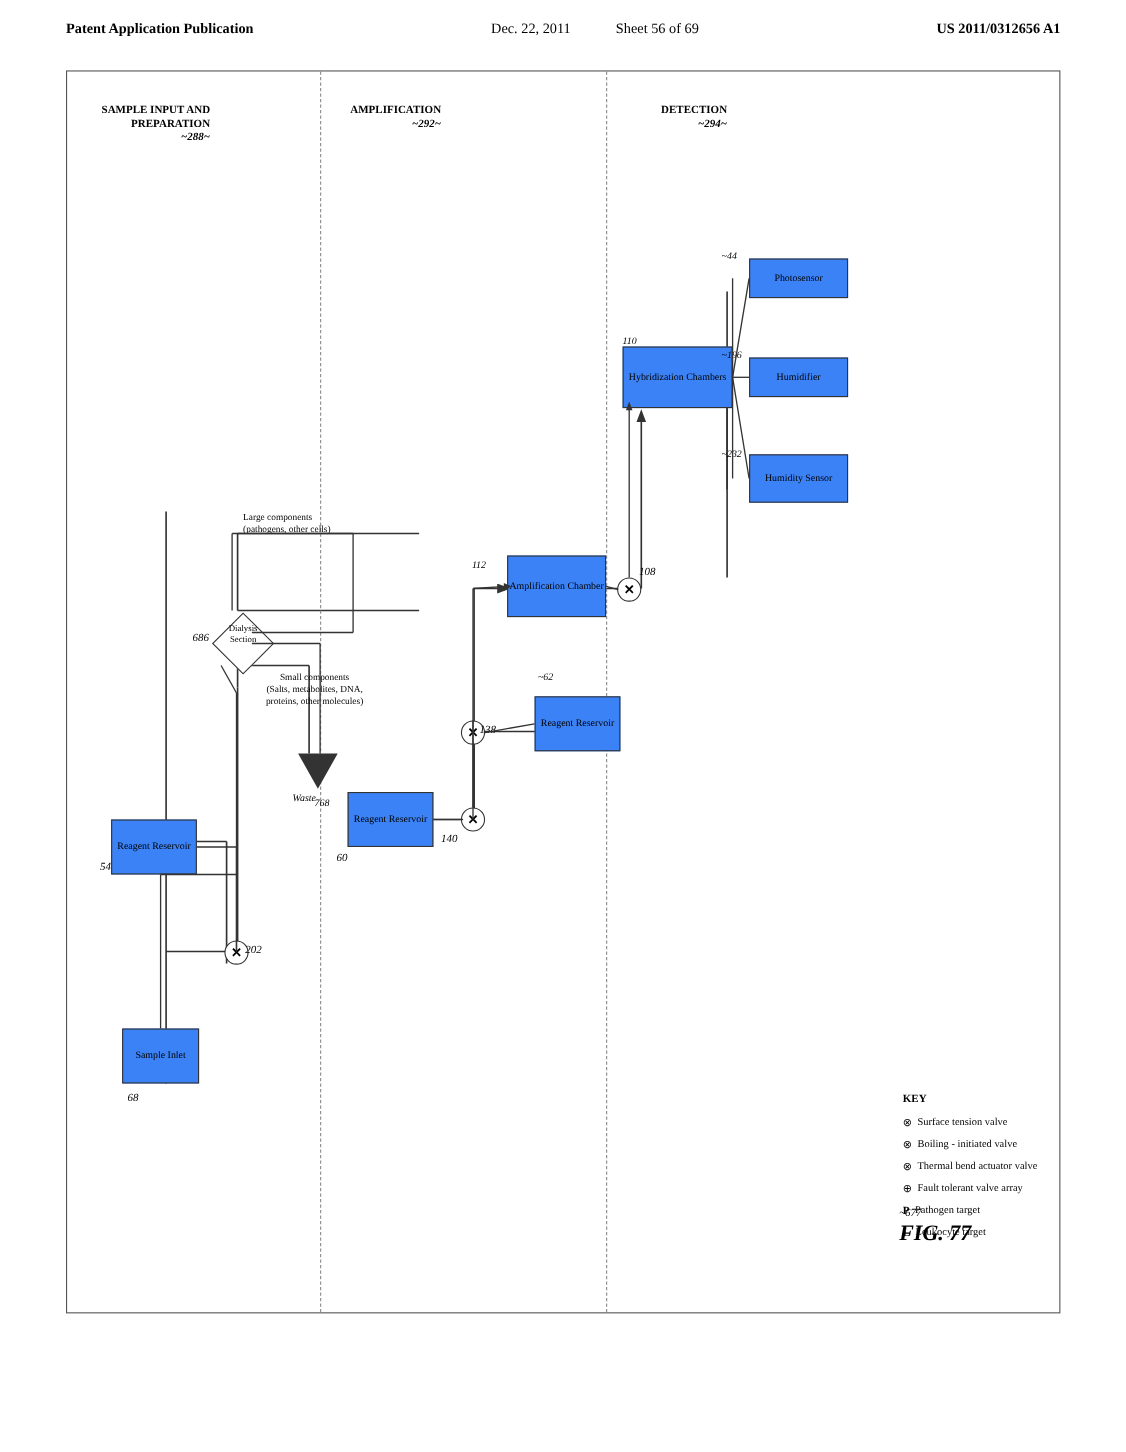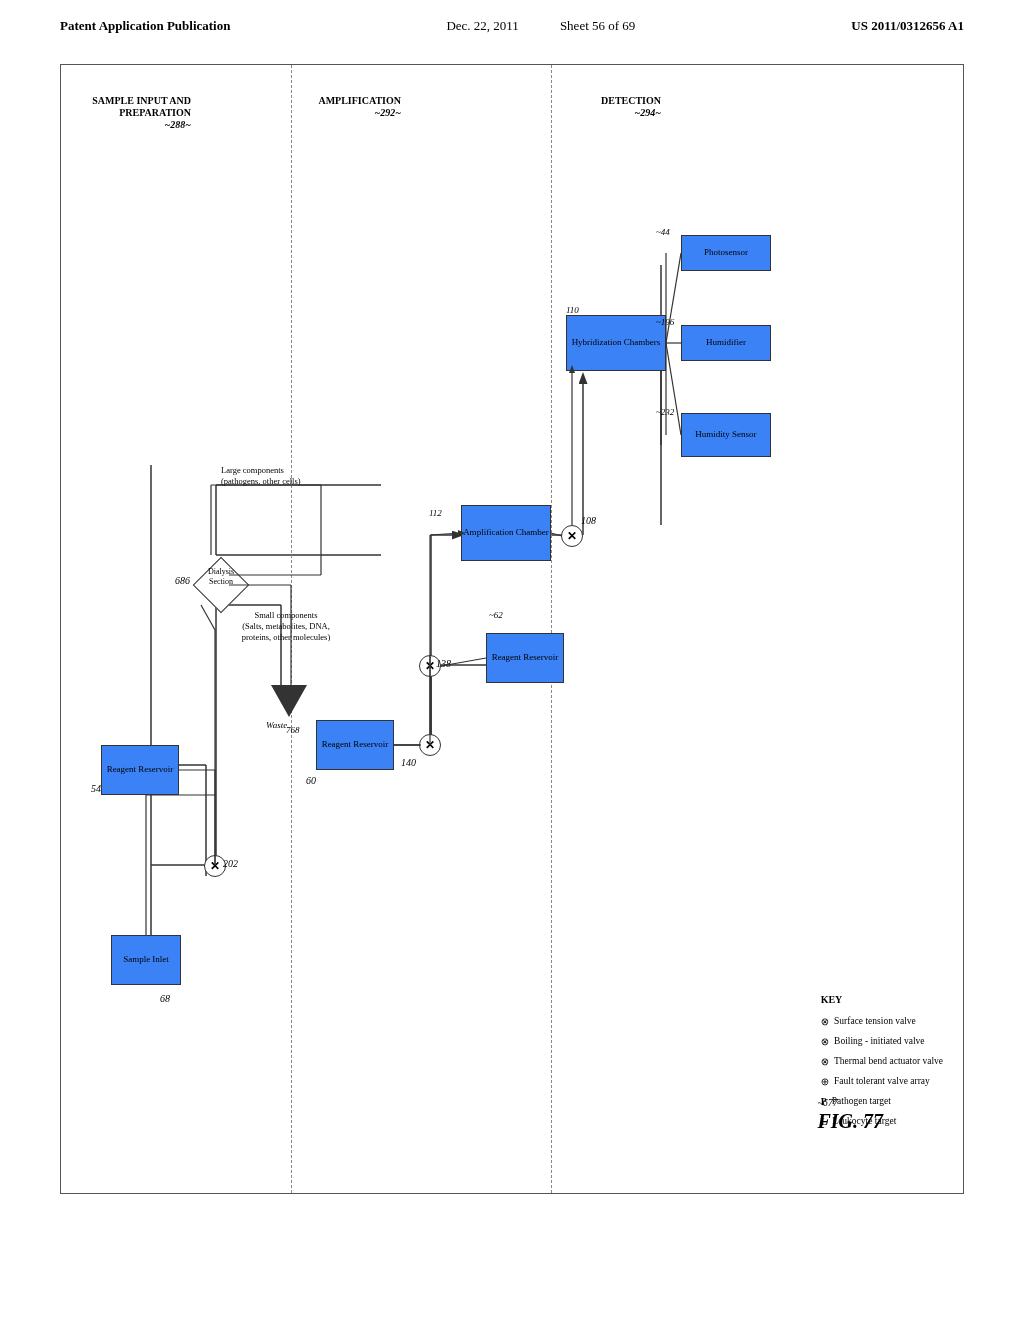--- a/index.html
+++ b/index.html
@@ -182,21 +182,21 @@
     <span style="font-style:italic;">~294~</span>
   </div>
 
   <div style="position:absolute;left:230px;top:0;bottom:0;border-left:1.5px dashed #888;"></div>
   <div style="position:absolute;left:490px;top:0;bottom:0;border-left:1.5px dashed #888;"></div>
 
   <div class="box" style="left:50px;top:870px;width:70px;height:50px;font-size:9px;">
     <span>Sample
 Inlet</span>
   </div>
-  <div class="ref" style="left:55px;top:928px;margin-left:44px;">68</div>
+  <div class="ref" style="left:55px;top:928px;">68</div>
 
   <div class="box" style="left:40px;top:680px;width:78px;height:50px;font-size:9px;">
     <span>Reagent
 Reservoir</span>
   </div>
   <div class="ref" style="left:30px;top:718px;">54</div>
 
   <div class="valve" style="left:143px;top:790px;">✕</div>
   <div class="ref" style="left:162px;top:793px;">202</div>
 

